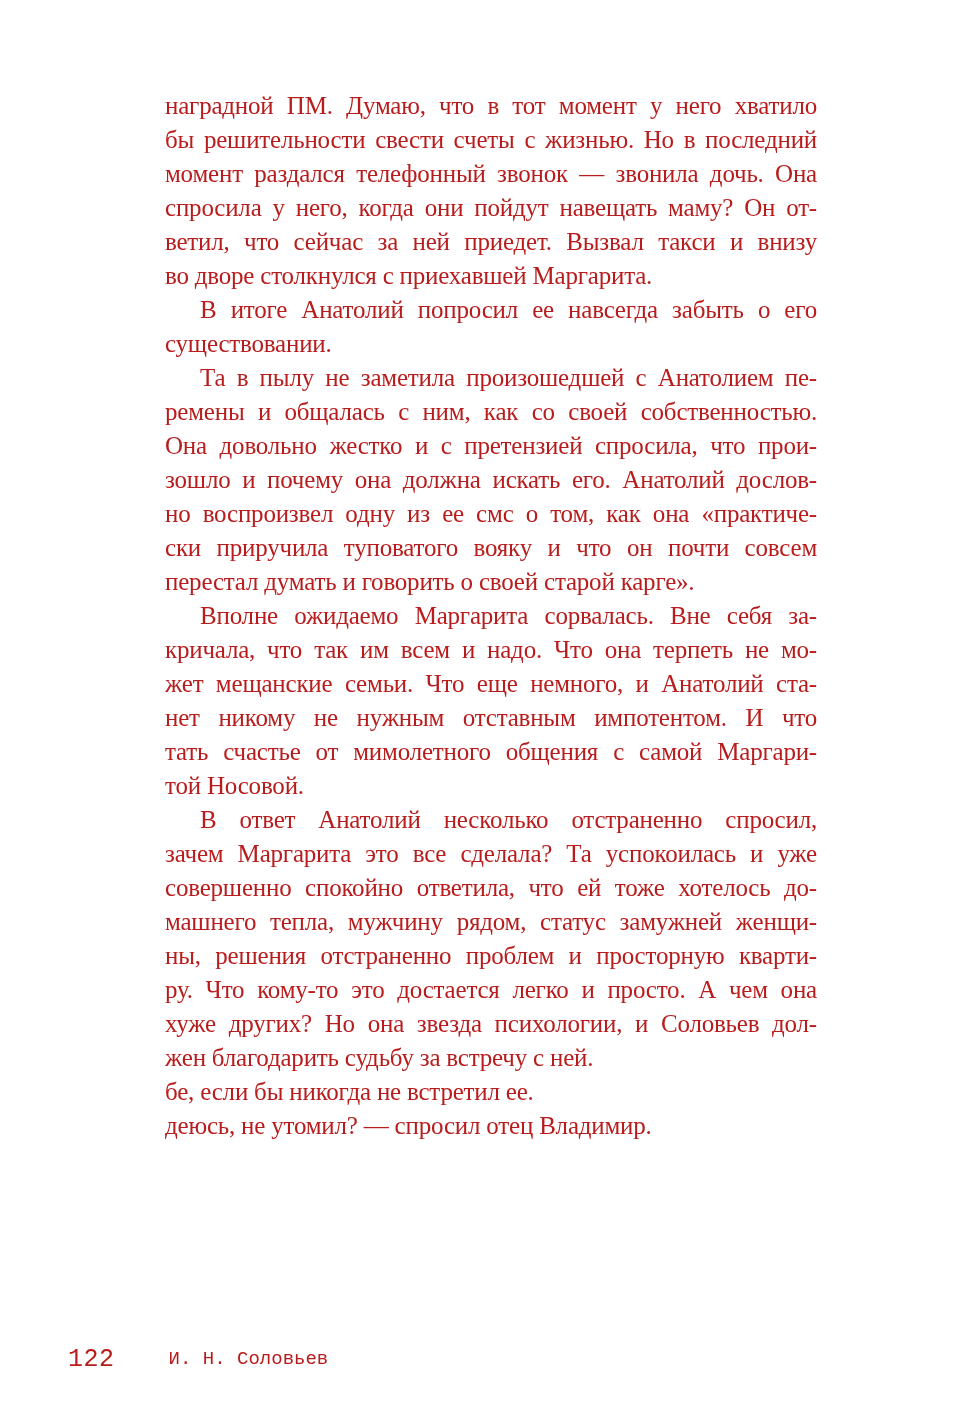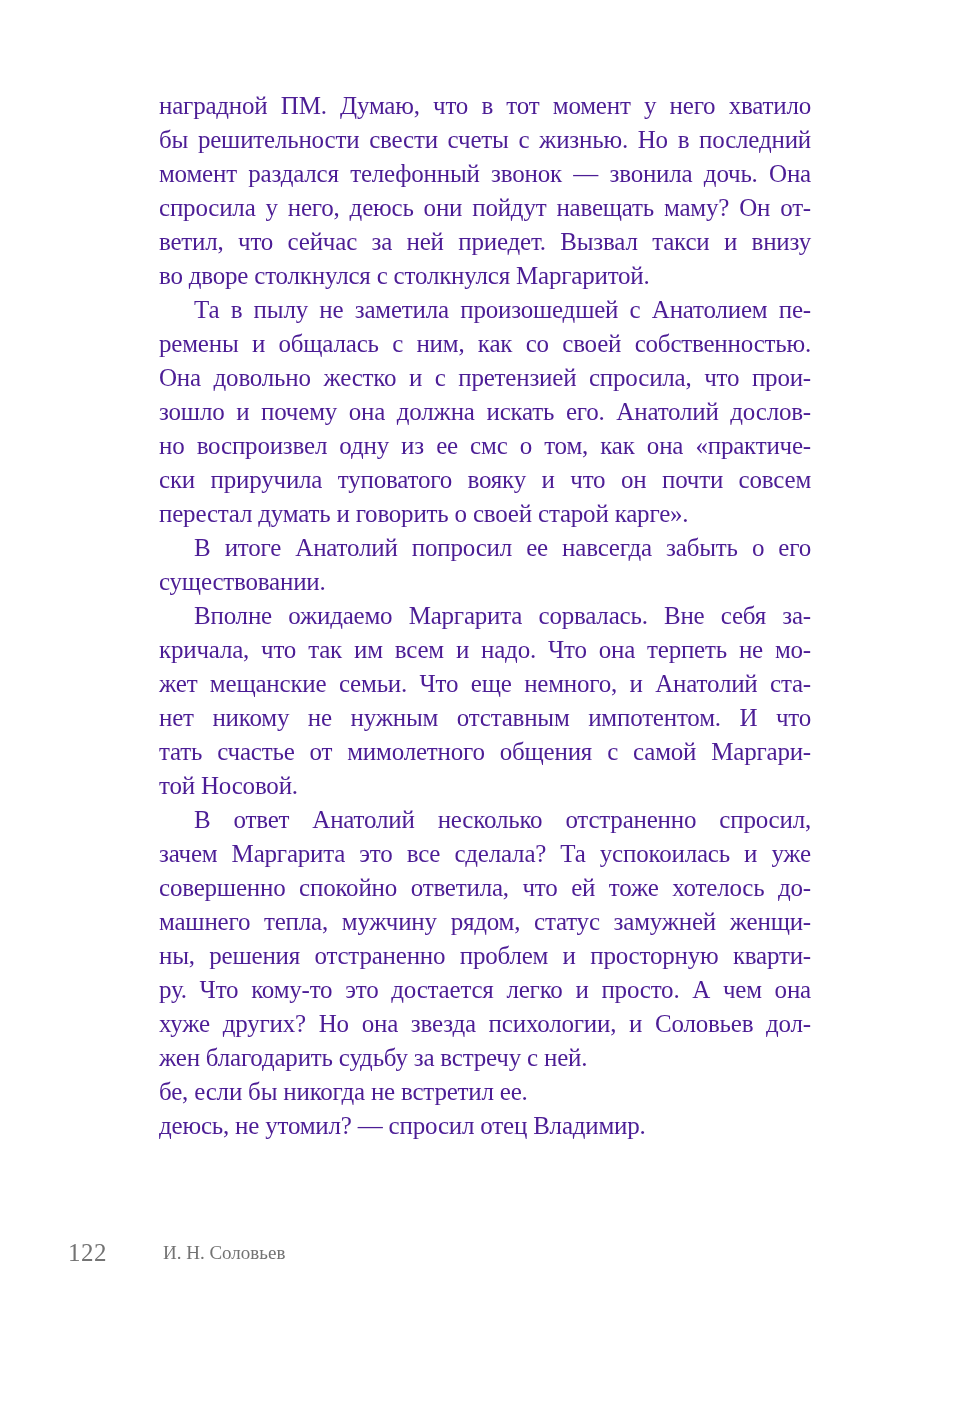--- a/index.html
+++ b/index.html
@@ -8,49 +8,49 @@
       background: #ffffff;
     }
     body {
       width: 970px;
       height: 1420px;
       position: relative;
       overflow: hidden;
     }
     .page-text {
       position: absolute;
-      left: 159px;
+      left: 165px;
       top: 89px;
       width: 652px;
       font-family: "Liberation Serif", "DejaVu Serif", serif;
       font-size: 25px;
       line-height: 34px;
-      color: #4c1d95;
+      color: #b91c1c;
       letter-spacing: -0.2px;
     }
     .line {
       display: block;
       white-space: nowrap;
       text-align: justify;
       text-align-last: justify;
       height: 34px;
       overflow: visible;
     }
     .line.last {
       text-align-last: left;
     }
     .line.indent {
       padding-left: 35px;
     }
     .footer {
       position: absolute;
-      top: 1239px;
+      top: 1345px;
       left: 68px;
-      font-family: Liberation Serif, serif;
-      color: #737373;
+      font-family: Liberation Mono, monospace;
+      color: #b91c1c;
     }
     .page-number {
       font-size: 25px;
       display: inline-block;
       width: 91px;
       letter-spacing: 0.5px;
     }
     .running-head {
       font-size: 19px;
       display: inline-block;
@@ -58,36 +58,36 @@
     }
   </style>
 </head>
 <body>
 
 <div class="page-text">
   <div>
     <span class="line">наградной ПМ. Думаю, что в тот момент у него хватило</span>
     <span class="line">бы решительности свести счеты с жизнью. Но в последний</span>
     <span class="line">момент раздался телефонный звонок — звонила дочь. Она</span>
-    <span class="line">спросила у него, деюсь они пойдут навещать маму? Он от-</span>
+    <span class="line">спросила у него, когда они пойдут навещать маму? Он от-</span>
     <span class="line">ветил, что сейчас за ней приедет. Вызвал такси и внизу</span>
-    <span class="line last">во дворе столкнулся с столкнулся Маргаритой.</span>
+    <span class="line last">во дворе столкнулся с приехавшей Маргарита.</span>
+  </div>
+  <div>
+    <span class="line indent">В итоге Анатолий попросил ее навсегда забыть о его</span>
+    <span class="line last">существовании.</span>
   </div>
   <div>
     <span class="line indent">Та в пылу не заметила произошедшей с Анатолием пе-</span>
     <span class="line">ремены и общалась с ним, как со своей собственностью.</span>
     <span class="line">Она довольно жестко и с претензией спросила, что прои-</span>
     <span class="line">зошло и почему она должна искать его. Анатолий дослов-</span>
     <span class="line">но воспроизвел одну из ее смс о том, как она «практиче-</span>
     <span class="line">ски приручила туповатого вояку и что он почти совсем</span>
     <span class="line last">перестал думать и говорить о своей старой карге».</span>
-  </div>
-  <div>
-    <span class="line indent">В итоге Анатолий попросил ее навсегда забыть о его</span>
-    <span class="line last">существовании.</span>
   </div>
   <div>
     <span class="line indent">Вполне ожидаемо Маргарита сорвалась. Вне себя за-</span>
     <span class="line">кричала, что так им всем и надо. Что она терпеть не мо-</span>
     <span class="line">жет мещанские семьи. Что еще немного, и Анатолий ста-</span>
     <span class="line">нет никому не нужным отставным импотентом. И что</span>
     <span class="line">тать счастье от мимолетного общения с самой Маргари-</span>
     <span class="line last">той Носовой.</span>
   </div>
   <div>

